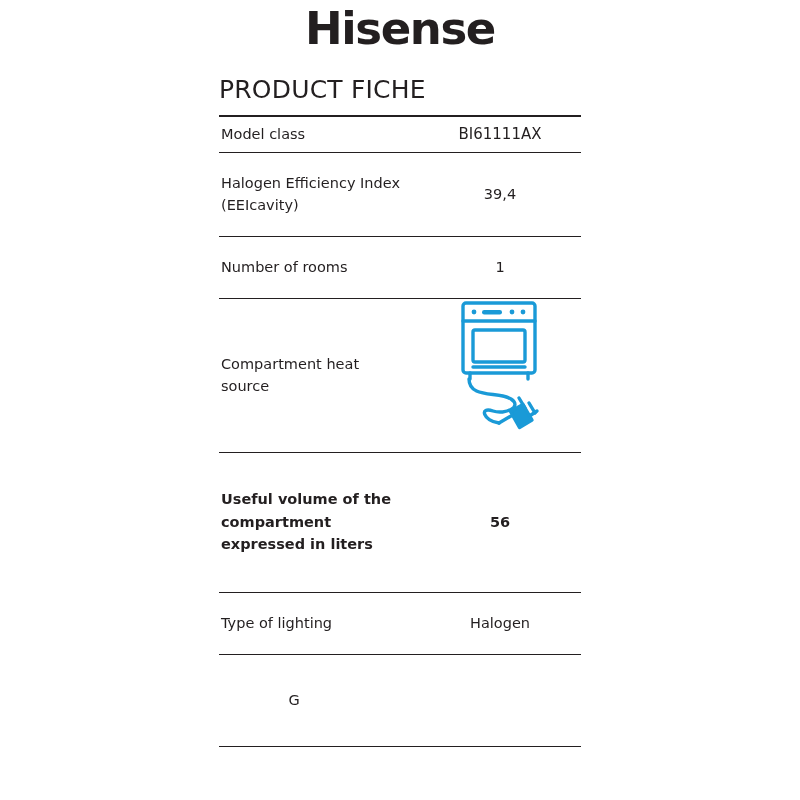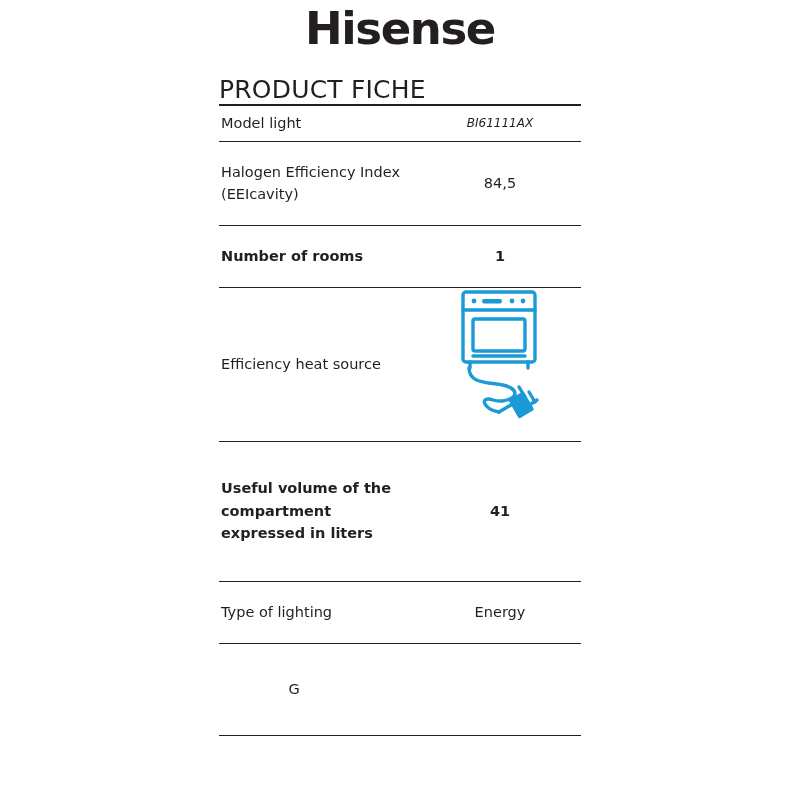--- a/index.html
+++ b/index.html
@@ -43,20 +43,21 @@
     top: 76px;
     left: 219px;
     width: 362px;
   }
 
   .fiche-title {
     font-size: 25px;
     font-weight: normal;
     letter-spacing: 0.2px;
     color: #231f20;
+    padding-bottom: 11px;
     border-bottom: 2px solid #231f20;
     line-height: 1.1;
   }
 
   .row {
     display: flex;
     align-items: center;
     justify-content: space-between;
     border-bottom: 1px solid #231f20;
     box-sizing: border-box;
@@ -78,27 +79,27 @@
     color: #231f20;
     text-align: center;
     flex: 0 0 auto;
     width: 150px;
     padding-right: 6px;
   }
 
   
   .row-model   { height: 36px; }
   .row-eei     { height: 84px; }
-  .row-rooms   { height: 62px; font-weight: bold; }
+  .row-rooms   { height: 62px; }
   .row-heat    { height: 154px; }
   .row-volume  { height: 140px; font-weight: bold; }
   .row-light   { height: 62px; gap: 46px; }
   .row-class   { height: 92px; }
 
-  .row-model .value { font-size: 12px; font-style: italic; }
+  .row-model .value { font-size: 15px; }
 
   .icon-cell {
     width: 150px;
     flex: 0 0 auto;
     display: flex;
     align-items: center;
     justify-content: center;
     padding-right: 6px;
     box-sizing: border-box;
   }
@@ -112,36 +113,36 @@
 
 <div class="page">
 
   <div class="brand">Hisense</div>
 
   <div class="fiche">
 
     <div class="fiche-title">PRODUCT FICHE</div>
 
     <div class="row row-model">
-      <div class="label">Model light</div>
+      <div class="label">Model class</div>
       <div class="value">BI61111AX</div>
     </div>
 
     <div class="row row-eei">
       <div class="label">Halogen Efficiency Index (EEIcavity)</div>
-      <div class="value">84,5</div>
+      <div class="value">39,4</div>
     </div>
 
     <div class="row row-rooms">
       <div class="label">Number of rooms</div>
       <div class="value">1</div>
     </div>
 
     <div class="row row-heat">
-      <div class="label">Efficiency heat source</div>
+      <div class="label">Compartment heat source</div>
       <div class="icon-cell">
         <span class="oven-plug-icon">
           <svg width="100" height="148" viewBox="0 0 100 148" xmlns="http://www.w3.org/2000/svg">
             <g fill="none" stroke="#1a9ad7" stroke-width="3.4" stroke-linecap="round" stroke-linejoin="round">
 
               <rect x="10" y="4" width="72" height="70" rx="3" ry="3"></rect>
 
               <line x1="10" y1="22" x2="82" y2="22"></line>
 
               <circle cx="21" cy="13" r="2.4" fill="#1a9ad7" stroke="none"></circle>
@@ -164,26 +165,26 @@
               <line x1="84" y1="112" x2="78" y2="116"></line>
               <line x1="66" y1="99" x2="72" y2="109"></line>
             </g>
           </svg>
         </span>
       </div>
     </div>
 
     <div class="row row-volume">
       <div class="label">Useful volume of the compartment expressed in liters</div>
-      <div class="value">41</div>
+      <div class="value">56</div>
     </div>
 
     <div class="row row-light">
       <div class="label">Type of lighting</div>
-      <div class="value">Energy</div>
+      <div class="value">Halogen</div>
     </div>
 
     <div class="row row-class">
       <div class="value">G</div>
     </div>
 
   </div>
 </div>
 
 </body></html>

